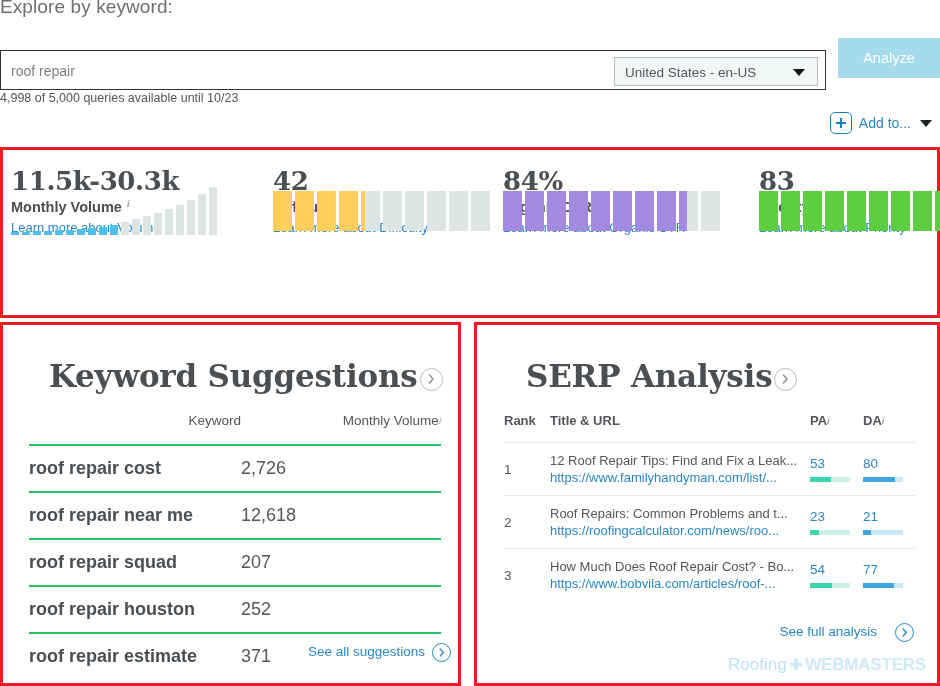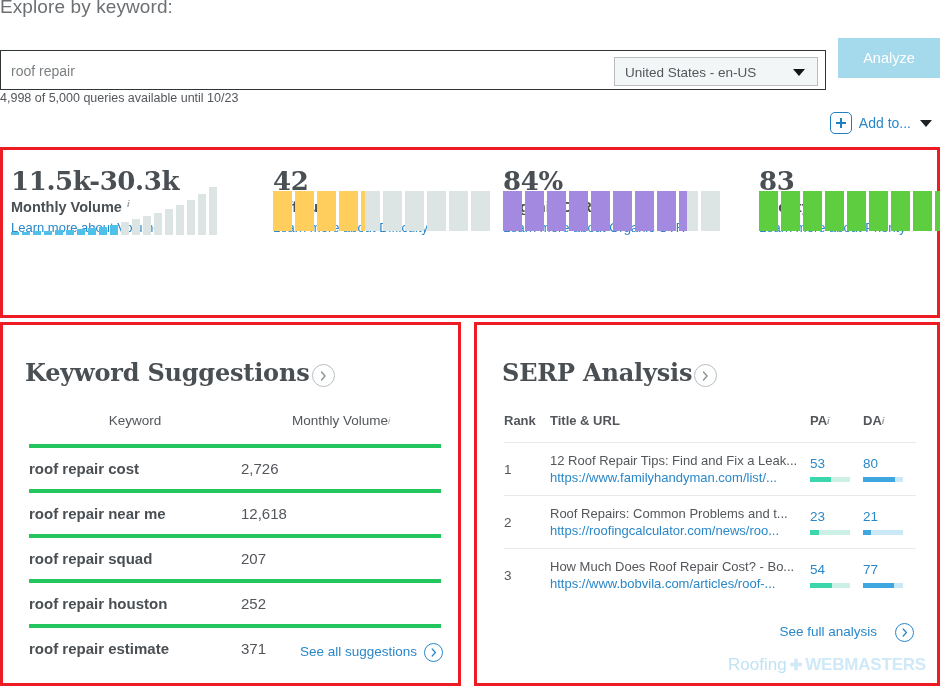--- a/index.html
+++ b/index.html
@@ -98,45 +98,46 @@
   .panel{
     position:absolute;top:322px;height:364px;
     border:3px solid #ed1c24;box-sizing:border-box;background:#fff;
   }
   .panel-left{left:0;width:461px;}
   .panel-right{left:474px;width:466px;}
   .panel-inner{position:relative;width:100%;height:100%;padding:0;}
   .panel-title{
     position:absolute;top:33px;
     font-family:"DejaVu Serif", serif;font-weight:bold;
-    font-size:24px;color:#4a4f53;display:flex;align-items:center;gap:2px;
+    font-size:31px;color:#4a4f53;display:flex;align-items:center;gap:2px;
     letter-spacing:-.2px;
+    margin-left:24px;
   }
   .panel-left .panel-title{left:22px;}
   .panel-right .panel-title{left:25px;}
   .circle-arrow{
     width:21px;height:21px;border-radius:50%;border:1.5px solid #b7bdc0;
     display:inline-flex;align-items:center;justify-content:center;cursor:pointer;
     position:relative;top:3px;
   }
   .circle-arrow svg{display:block;}
   .circle-arrow.blue{border-color:#2a87c8;top:1px;width:17px;height:17px;}
 
   table.kw{position:absolute;left:26px;top:88px;width:412px;border-collapse:collapse;}
   table.kw th{
-    text-align:center;font-size:13.5px;color:#53565a;font-weight:normal;
+    text-align:right;font-size:13.5px;color:#53565a;font-weight:normal;
     padding:0 0 16px 0;
   }
   table.kw td{
-    font-size:15px;color:#53565a;padding:12px 0 12px 0;border-top:4px solid #22c55e;
+    font-size:18px;color:#53565a;padding:12px 0 12px 0;border-top:2px solid #22c55e;
   }
   table.kw td.k{font-weight:bold;color:#4a4f53;}
   table.kw th.c2, table.kw td.c2{width:200px;}
   .see-all{
-    position:absolute;right:15px;bottom:22px;font-size:13.5px;color:#2a87c8;
+    position:absolute;right:7px;bottom:22px;font-size:13.5px;color:#2a87c8;
     display:flex;align-items:center;gap:7px;cursor:pointer;
   }
 
   table.serp{position:absolute;left:27px;top:88px;width:412px;border-collapse:collapse;}
   table.serp th{
     text-align:left;font-size:13px;color:#53565a;font-weight:bold;padding:0 0 14px 0;
   }
   table.serp th.rank{width:46px;}
   table.serp th.pa,table.serp th.da{width:53px;}
   table.serp td{padding:9px 0 9px 0;border-top:1px solid #e6eaea;vertical-align:middle;}

